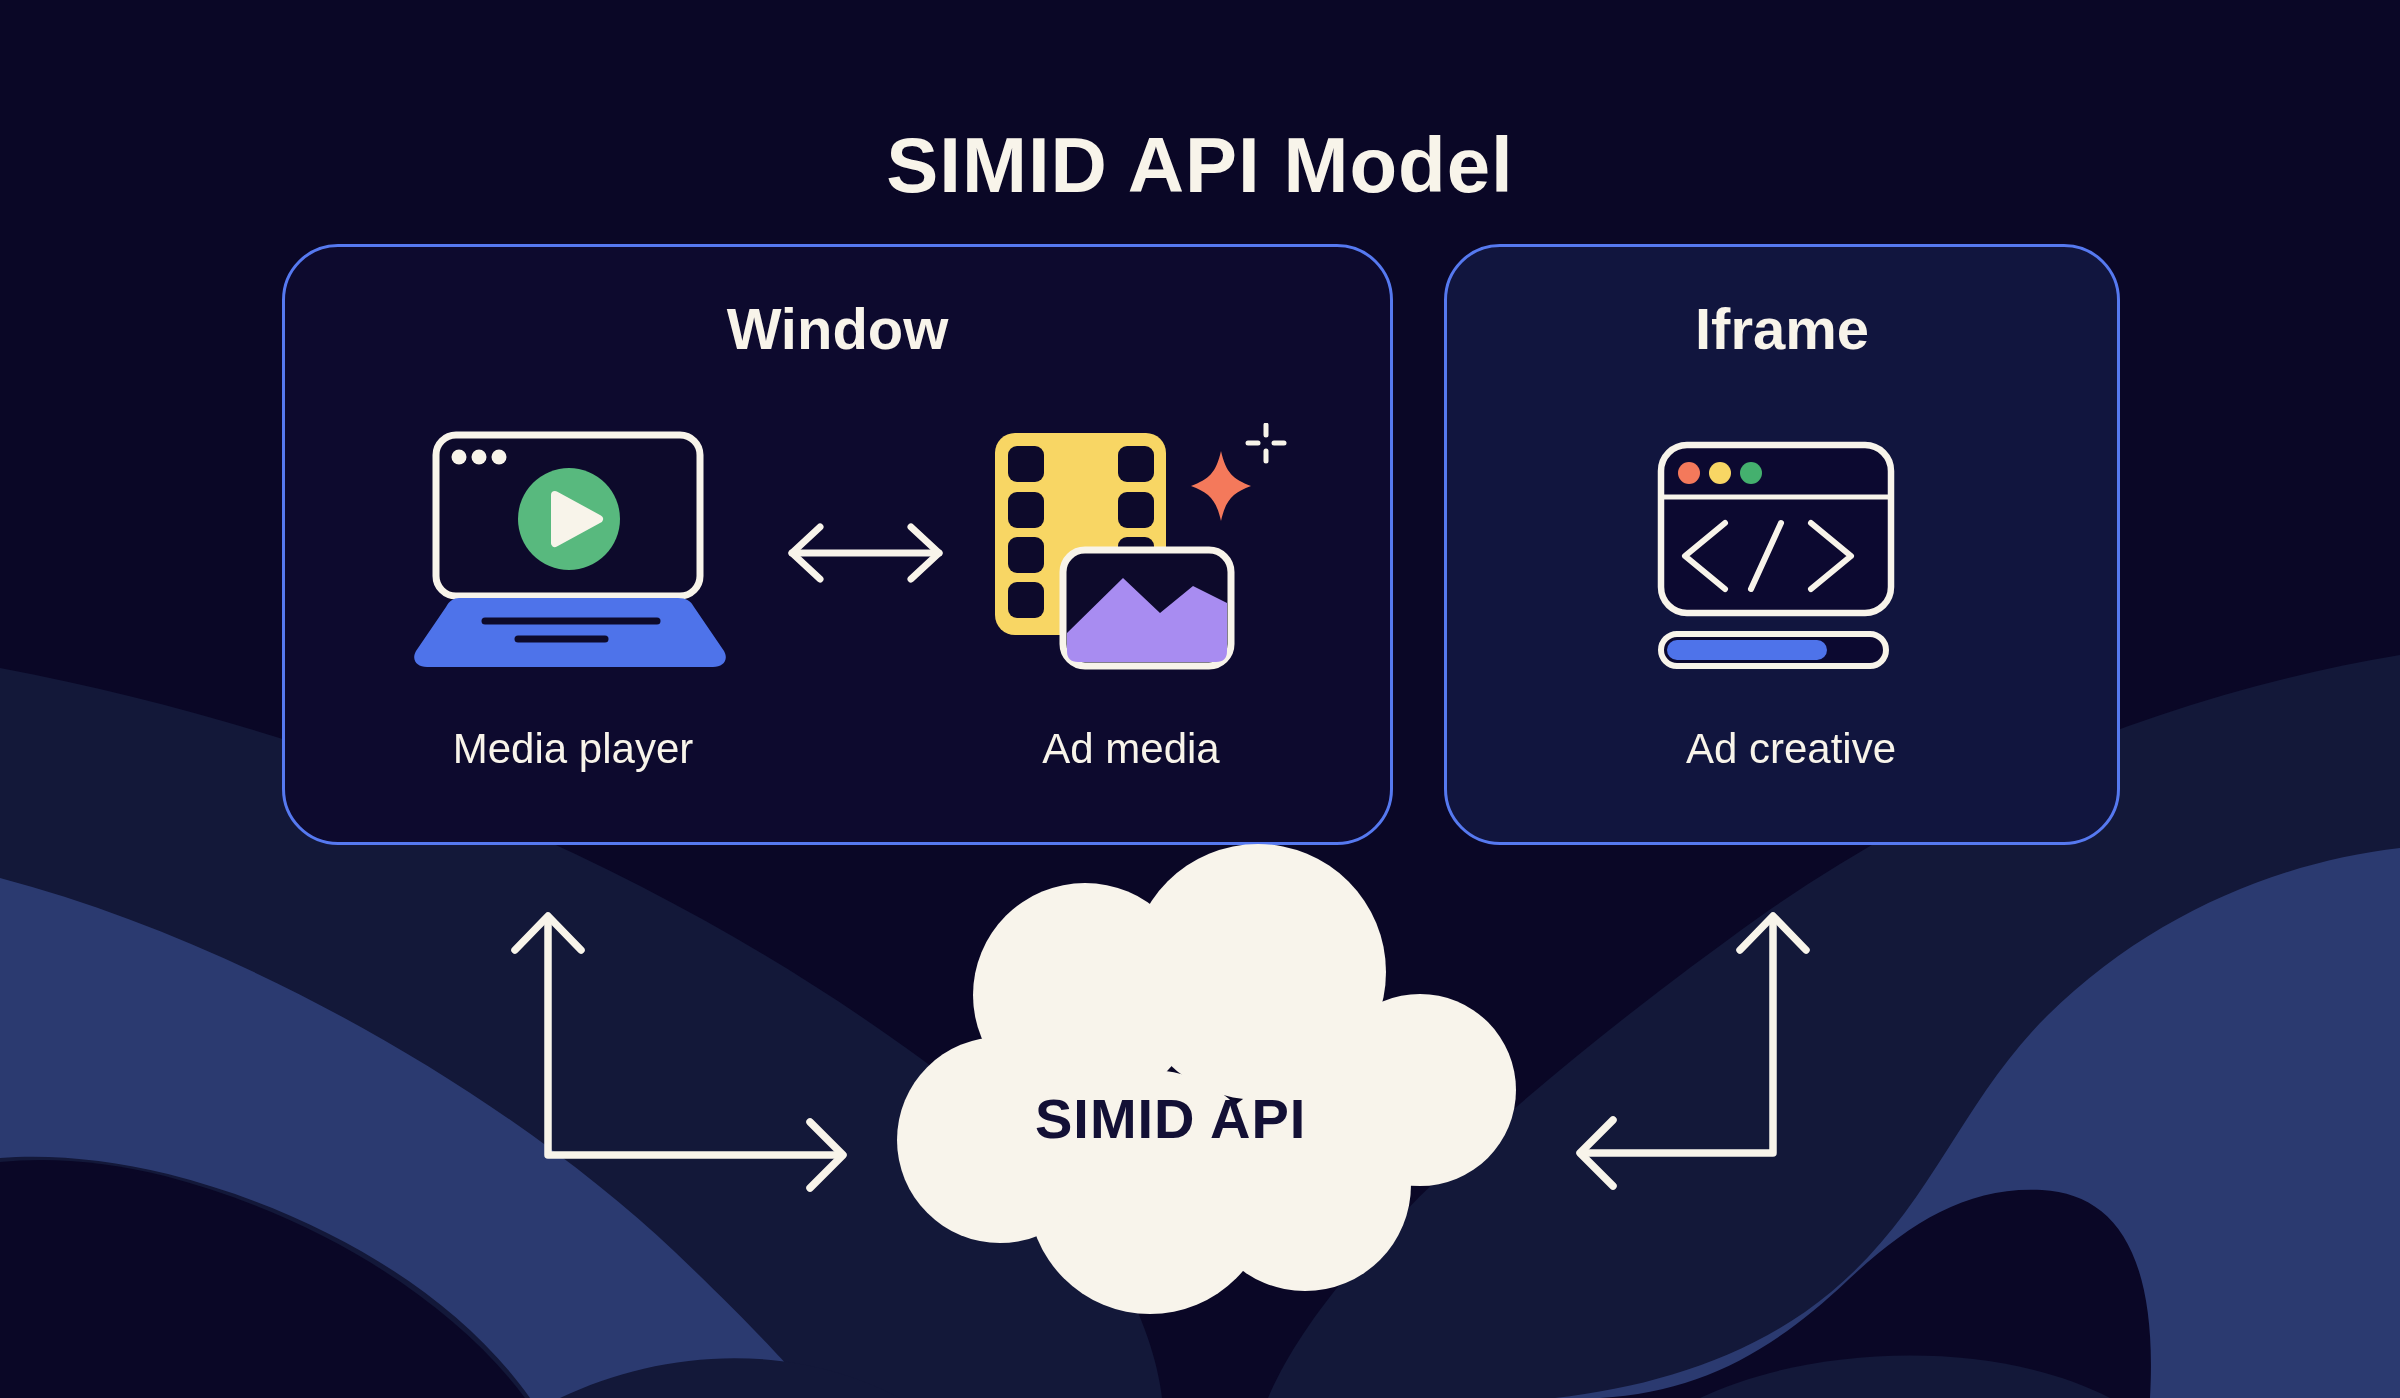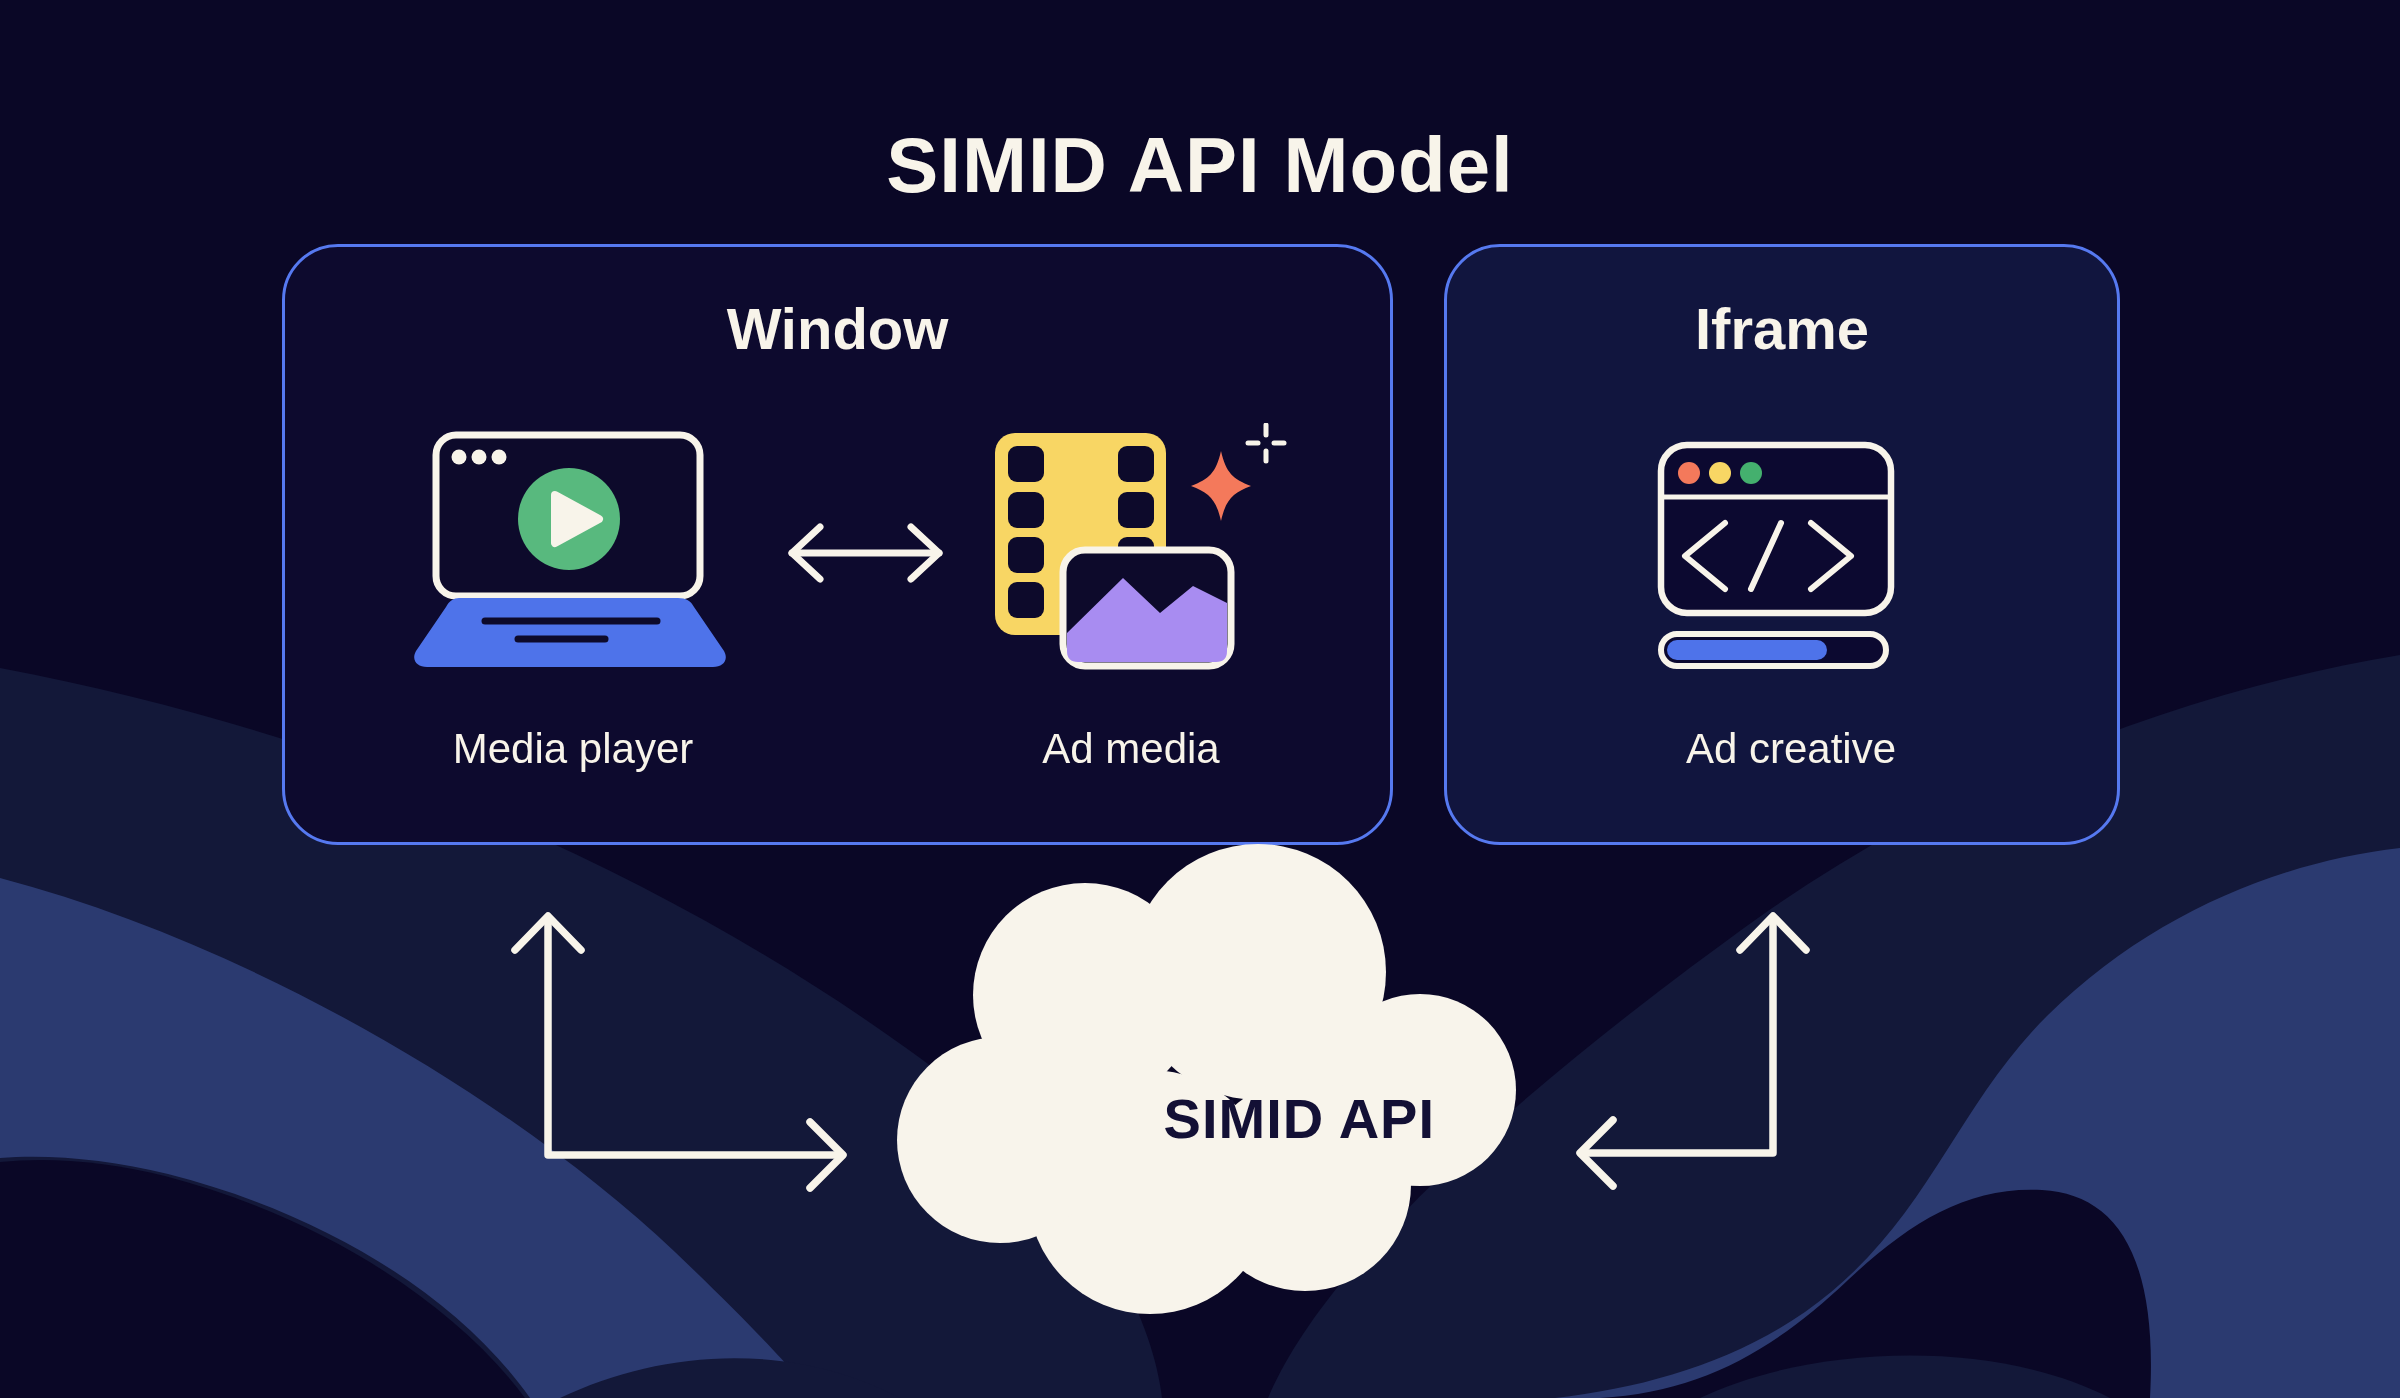--- a/index.html
+++ b/index.html
@@ -22,21 +22,21 @@
   .panel-title{
     position:absolute;left:0;top:48px;width:100%;text-align:center;
     font-size:58px;font-weight:700;color:#F8F4EA;
   }
   .item-label{
     position:absolute;text-align:center;font-size:42px;font-weight:400;
     color:#F8F4EA;
   }
   #connectors,#cloud-svg{position:absolute;left:0;top:0;width:2400px;height:1398px;}
   .cloud-label{
-    position:absolute;left:1035px;top:1086px;width:400px;text-align:right;
+    position:absolute;left:1035px;top:1086px;width:400px;text-align:left;
     font-size:56px;font-weight:700;color:#131035;letter-spacing:1px;
   }
 </style>
 </head>
 <body>
 
 <div id="stage">
 
   <svg id="bg-waves" viewBox="0 0 2400 1398" aria-hidden="true">
     <rect x="0" y="0" width="2400" height="1398" fill="#0A0726"></rect>

